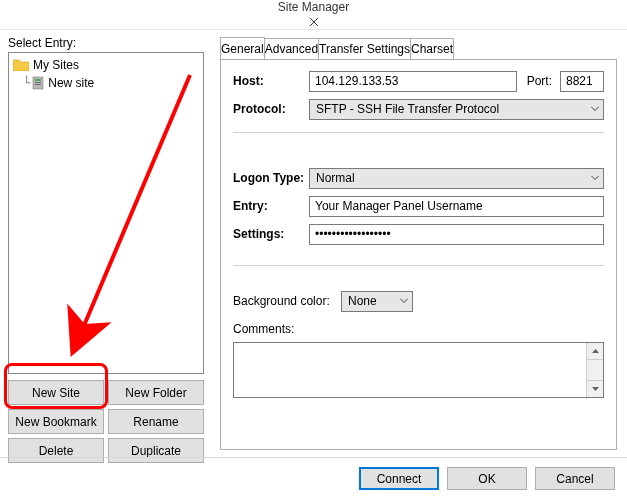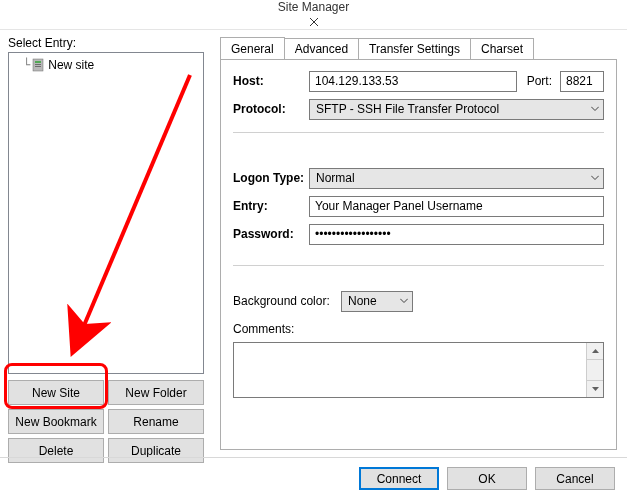--- a/index.html
+++ b/index.html
@@ -72,21 +72,21 @@
   .tabs {
     position: absolute;
     left: 220px; top: 8px; right: 10px;
     height: 22px;
     border-bottom: 1px solid #adadad;
     display: flex;
     align-items: flex-end;
   }
   .tab {
     height: 21px;
-    padding: 0 10px;
+    padding: 0 0;
     border: 1px solid #adadad;
     border-bottom: none;
     margin-right: -1px;
     display: flex; align-items: center;
     background: #fff;
     position: relative;
   }
   .tab.active { background: #fff; height: 22px; z-index: 2; }
   .tab:not(.active) { background: #fff; }
   .tabpage {
@@ -175,20 +175,28 @@
         <path d="M1 1 L9 9 M9 1 L1 9" stroke="#333" stroke-width="1"></path>
       </svg>
   </div>
 </div>
 
 <div class="client">
 
   <div class="select-label">Select Entry:</div>
 
   <div class="tree">
+    <div class="tree-row">
+      <span class="folder-icon">
+        <svg width="16" height="12" viewBox="0 0 16 12">
+            <path d="M0 2 L0 12 L16 12 L16 3 L8 3 L6 1 L0 1 Z" fill="#f7c948" stroke="#c99700" stroke-width="0.5"></path>
+          </svg>
+      </span>
+      <span>My Sites</span>
+    </div>
     <div class="tree-row">
       <span class="indent" style="width:10px"></span>
       <span style="color:#808080;font-family:monospace;margin-right:2px">└</span>
       <span class="site-icon">
         <svg width="12" height="14" viewBox="0 0 12 14">
             <rect x="1" y="1" width="10" height="12" fill="#b9b9b9" stroke="#6d6d6d" stroke-width="0.5"></rect>
             <rect x="3" y="3" width="6" height="2" fill="#52a955"></rect>
             <rect x="3" y="6" width="6" height="1" fill="#6d6d6d"></rect>
             <rect x="3" y="8" width="6" height="1" fill="#6d6d6d"></rect>
           </svg>
@@ -270,21 +278,21 @@
           </span>
       </div>
     </div>
     <div class="row">
       <span class="lbl">Entry:</span>
       <div class="input" style="flex:1">
           <span>Your Manager Panel Username</span>
         </div>
     </div>
     <div class="row">
-      <span class="lbl">Password:</span>
+      <span class="lbl">Settings:</span>
       <div class="input" style="flex:1">
           <span>••••••••••••••••••</span>
         </div>
     </div>
 
     <div class="sep" style="margin-top:20px"></div>
     <div style="height:12px"></div>
 
     <div class="row">
       <span class="lbl-wide">Background color:</span>

